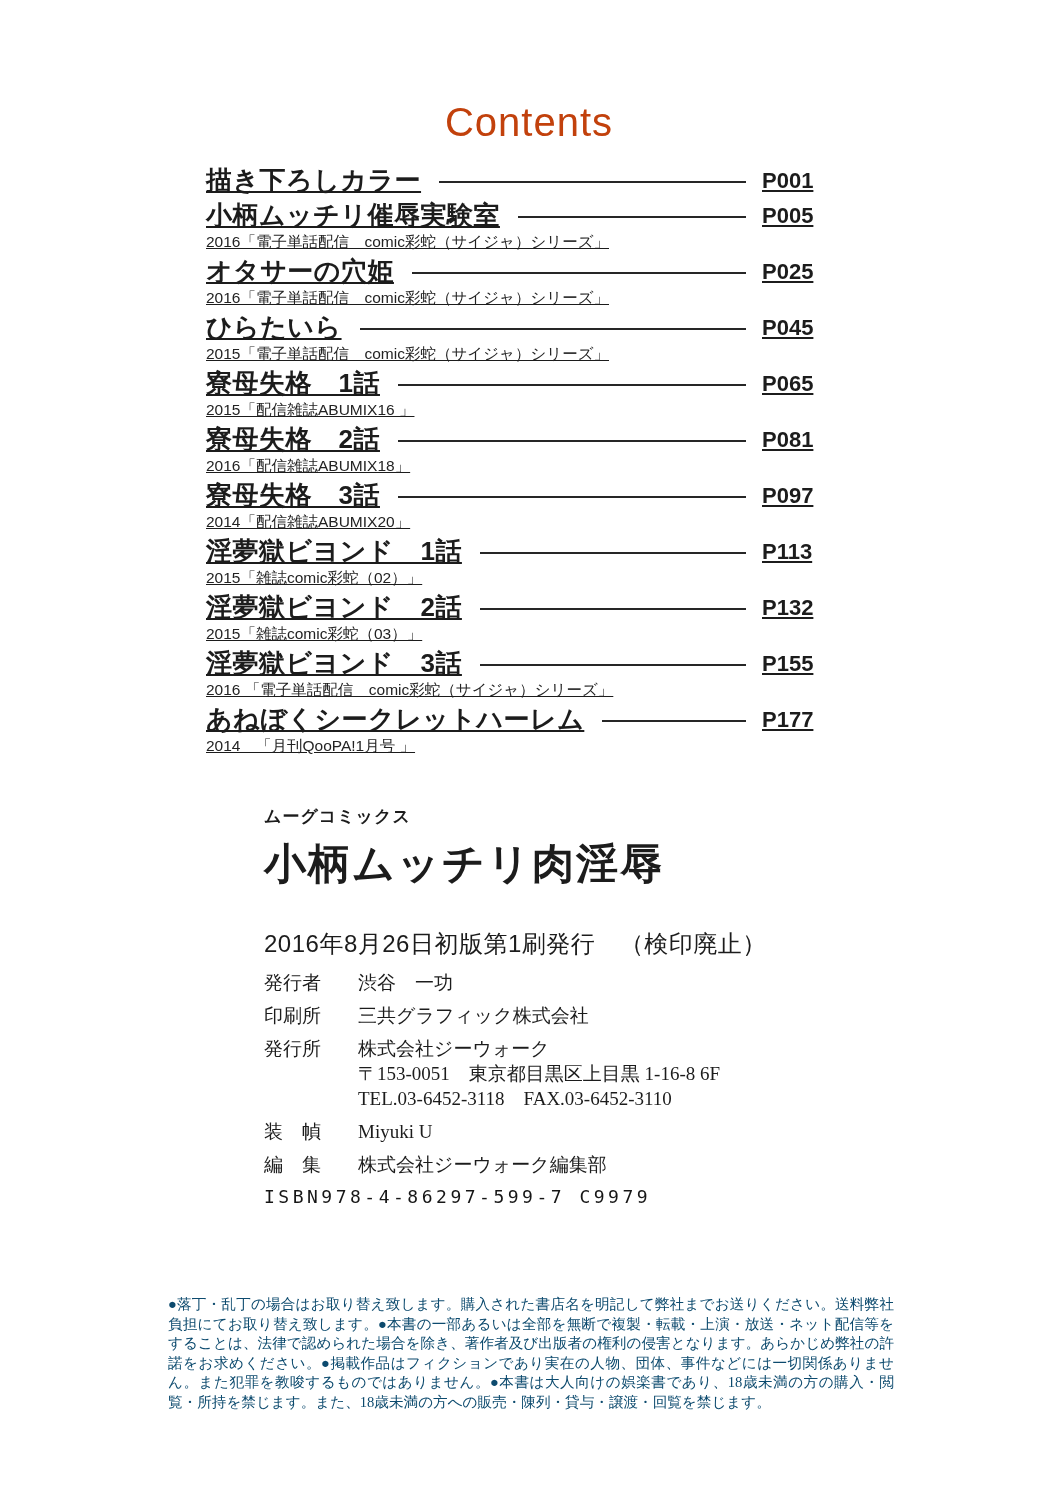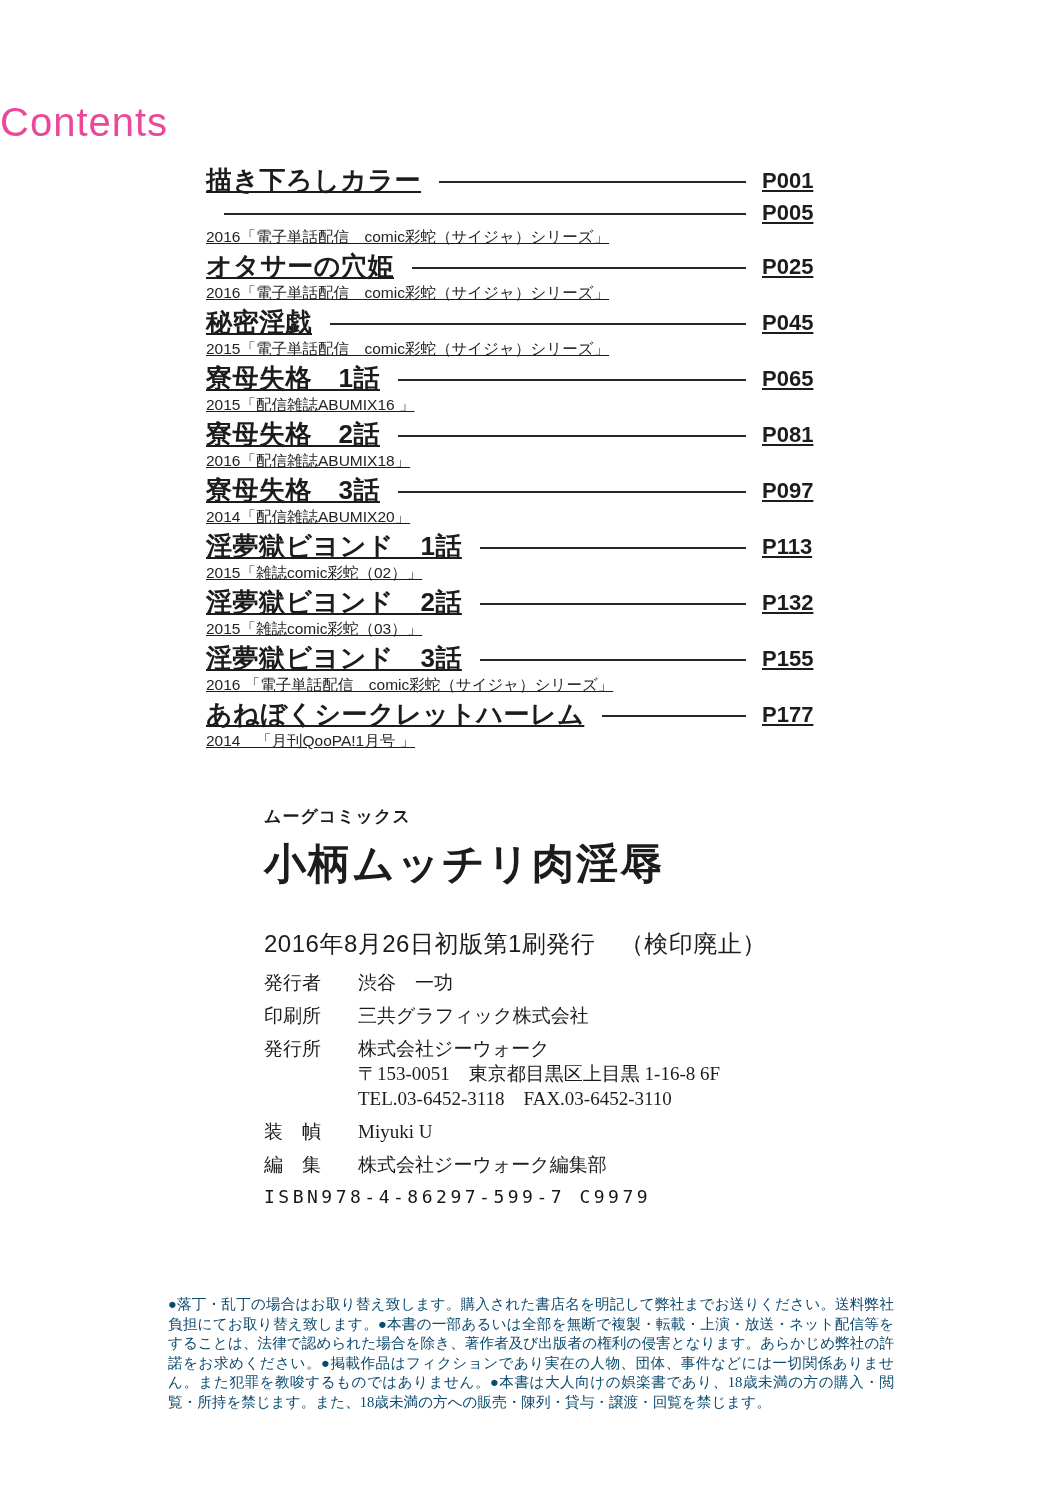--- a/index.html
+++ b/index.html
@@ -12,25 +12,25 @@
     background: #ffffff;
     color: #1c1c1c;
     overflow: hidden;
   }
 
   
   .contents-title {
     position: absolute;
     top: 100px; left: 0;
     width: 100%;
-    text-align: left;
+    text-align: center;
     font-size: 40px;
     font-weight: 400;
     letter-spacing: 1px;
-    color: #ec4899;
+    color: #c2410c;
   }
 
   
   .toc {
     position: absolute;
     top: 165px;
     left: 206px;
     width: 604px;
   }
   .toc-entry { margin-bottom: 4px; text-decoration: underline; }
@@ -145,38 +145,39 @@
   <div class="toc-entry">
     <div class="toc-head">
       <span class="toc-title">描き下ろしカラー</span>
       <span class="toc-rule"></span>
       <span class="toc-page">P001</span>
     </div>
   </div>
 
   <div class="toc-entry">
     <div class="toc-head">
+      <span class="toc-title">小柄ムッチリ催辱実験室</span>
       <span class="toc-rule"></span>
       <span class="toc-page">P005</span>
     </div>
     <div class="toc-note">2016「電子単話配信　comic彩蛇（サイジャ）シリーズ」</div>
   </div>
 
   <div class="toc-entry">
     <div class="toc-head">
       <span class="toc-title">オタサーの穴姫</span>
       <span class="toc-rule"></span>
       <span class="toc-page">P025</span>
     </div>
     <div class="toc-note">2016「電子単話配信　comic彩蛇（サイジャ）シリーズ」</div>
   </div>
 
   <div class="toc-entry">
     <div class="toc-head">
-      <span class="toc-title">秘密淫戯</span>
+      <span class="toc-title">ひらたいら</span>
       <span class="toc-rule"></span>
       <span class="toc-page">P045</span>
     </div>
     <div class="toc-note">2015「電子単話配信　comic彩蛇（サイジャ）シリーズ」</div>
   </div>
 
   <div class="toc-entry">
     <div class="toc-head">
       <span class="toc-title">寮母失格　1話</span>
       <span class="toc-rule"></span>

